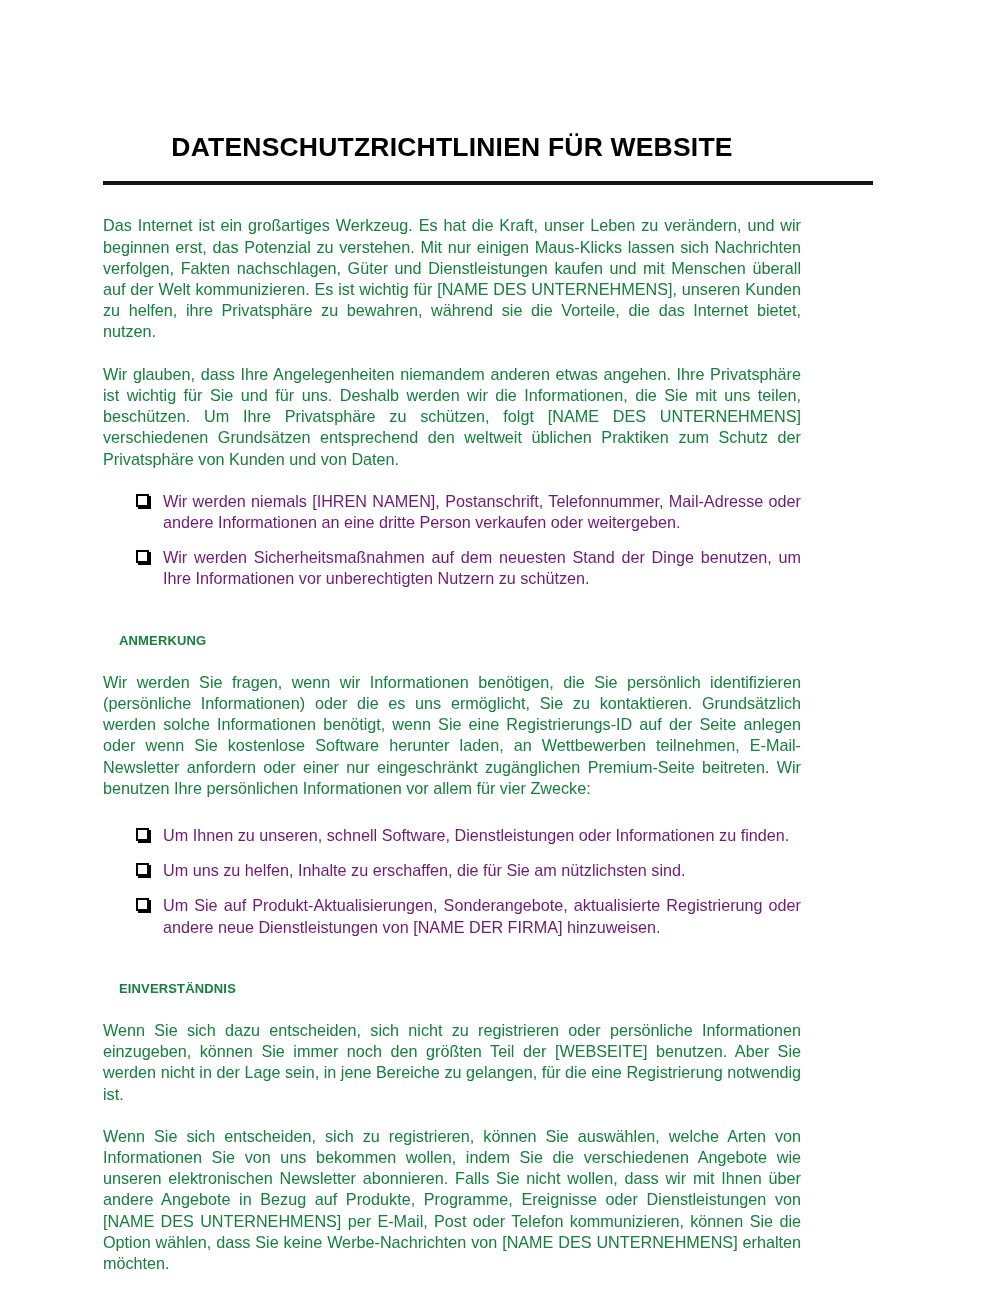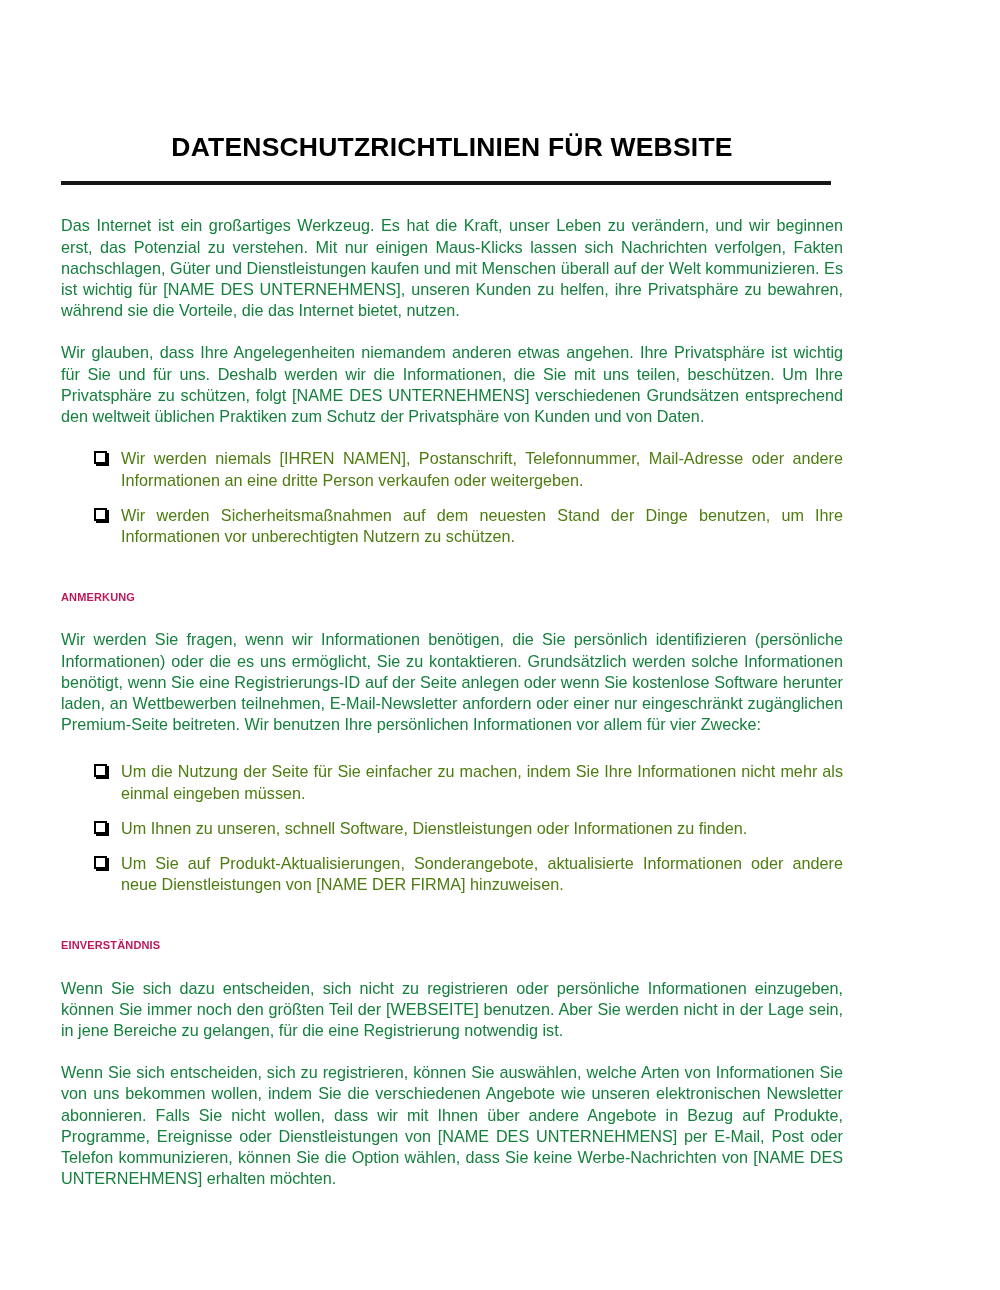--- a/index.html
+++ b/index.html
@@ -15,21 +15,21 @@
     color: #000000;
     -webkit-font-smoothing: antialiased;
   }
 
   .page {
     position: relative;
     width: 904px;
     height: 1290px;
     background: #ffffff;
     box-sizing: border-box;
-    padding: 0 61px;
+    padding: 0 103px;
   }
 
   
   .doc-title-wrap {
     padding-top: 132px;
   }
   .doc-title {
     font-size: 26.5px;
     font-weight: bold;
     text-align: center;
@@ -56,45 +56,45 @@
     text-align: justify;
     text-justify: inter-word;
     margin: 0 0 21px 0;
     color: #15803d;
   }
   p.body-par:last-child {
     margin-bottom: 16px;
   }
 
   h2.section-heading {
-    font-size: 11px;
+    font-size: 13px;
     font-weight: bold;
     line-height: 21.2px;
-    margin: 0 0 21px 0;
+    margin: 0 0 21px 16px;
     letter-spacing: 0.15px;
-    color: #be185d;
+    color: #15803d;
   }
 
   .gap-before-heading { margin-top: 26px; }
 
   
   ul.box-list {
     list-style: none;
     margin: 0;
     padding: 0;
   }
   ul.box-list li {
     position: relative;
     padding-left: 60px;
     font-size: 16.2px;
     line-height: 21.2px;
     text-align: justify;
     text-justify: inter-word;
     margin-bottom: 14px;
-    color: #4d7c0f;
+    color: #701a75;
   }
   ul.box-list li:last-child {
     margin-bottom: 0;
   }
   ul.box-list li .box-glyph {
     position: absolute;
     left: 33px;
     top: 3px;
     width: 13px;
     height: 13px;
@@ -138,29 +138,29 @@
       </li>
     </ul>
 
     <h2 class="section-heading gap-before-heading" style="margin-top:40px;">ANMERKUNG</h2>
 
     <p class="body-par">Wir werden Sie fragen, wenn wir Informationen benötigen, die Sie persönlich identifizieren (persönliche Informationen) oder die es uns ermöglicht, Sie zu kontaktieren. Grundsätzlich werden solche Informationen benötigt, wenn Sie eine Registrierungs-ID auf der Seite anlegen oder wenn Sie kostenlose Software herunter laden, an Wettbewerben teilnehmen, E-Mail-Newsletter anfordern oder einer nur eingeschränkt zugänglichen Premium-Seite beitreten. Wir benutzen Ihre persönlichen Informationen vor allem für vier Zwecke:</p>
 
     <ul class="box-list list-two" style="margin-top:26px;">
       <li>
         <span class="box-glyph"></span>
-        <span class="li-text">Um die Nutzung der Seite für Sie einfacher zu machen, indem Sie Ihre Informationen nicht mehr als einmal eingeben müssen.</span>
-      </li>
-      <li>
-        <span class="box-glyph"></span>
         <span class="li-text">Um Ihnen zu unseren, schnell Software, Dienstleistungen oder Informationen zu finden.</span>
       </li>
       <li>
         <span class="box-glyph"></span>
-        <span class="li-text">Um Sie auf Produkt-Aktualisierungen, Sonderangebote, aktualisierte Informationen oder andere neue Dienstleistungen von [NAME DER FIRMA] hinzuweisen.</span>
+        <span class="li-text">Um uns zu helfen, Inhalte zu erschaffen, die für Sie am nützlichsten sind.</span>
+      </li>
+      <li>
+        <span class="box-glyph"></span>
+        <span class="li-text">Um Sie auf Produkt-Aktualisierungen, Sonderangebote, aktualisierte Registrierung oder andere neue Dienstleistungen von [NAME DER FIRMA] hinzuweisen.</span>
       </li>
     </ul>
 
     <h2 class="section-heading" style="margin-top:40px;">EINVERSTÄNDNIS</h2>
 
     <p class="body-par">Wenn Sie sich dazu entscheiden, sich nicht zu registrieren oder persönliche Informationen einzugeben, können Sie immer noch den größten Teil der [WEBSEITE] benutzen. Aber Sie werden nicht in der Lage sein, in jene Bereiche zu gelangen, für die eine Registrierung notwendig ist.</p>
 
     <p class="body-par">Wenn Sie sich entscheiden, sich zu registrieren, können Sie auswählen, welche Arten von Informationen Sie von uns bekommen wollen, indem Sie die verschiedenen Angebote wie unseren elektronischen Newsletter abonnieren. Falls Sie nicht wollen, dass wir mit Ihnen über andere Angebote in Bezug auf Produkte, Programme, Ereignisse oder Dienstleistungen von [NAME DES UNTERNEHMENS] per E-Mail, Post oder Telefon kommunizieren, können Sie die Option wählen, dass Sie keine Werbe-Nachrichten von [NAME DES UNTERNEHMENS] erhalten möchten.</p>
 
   </div>

